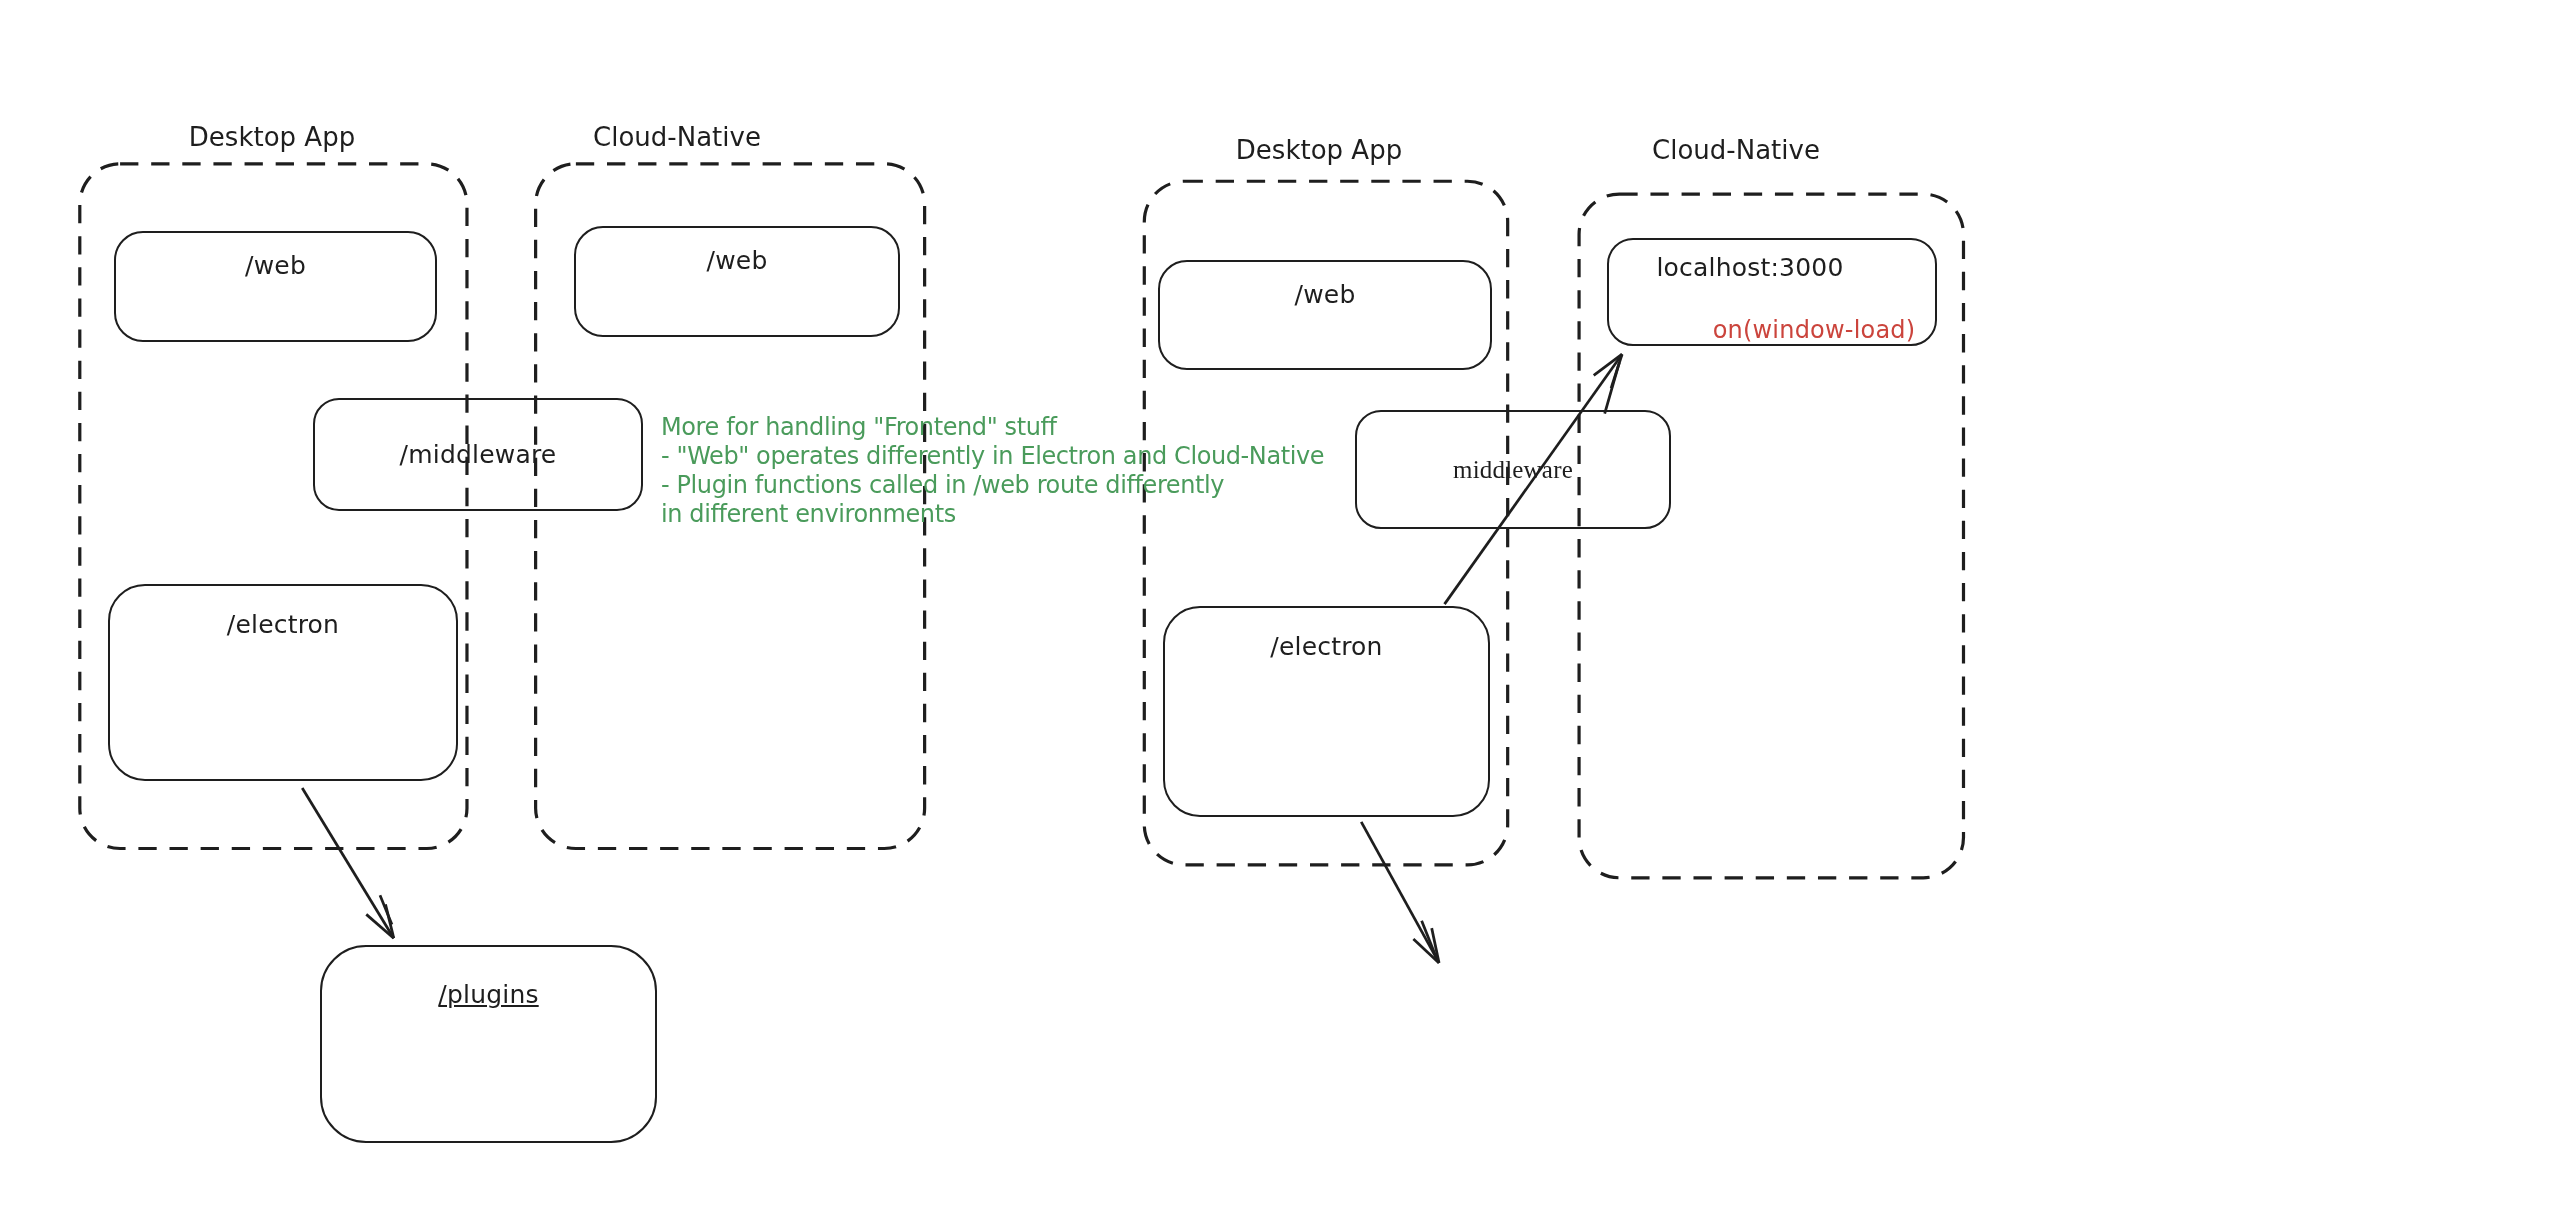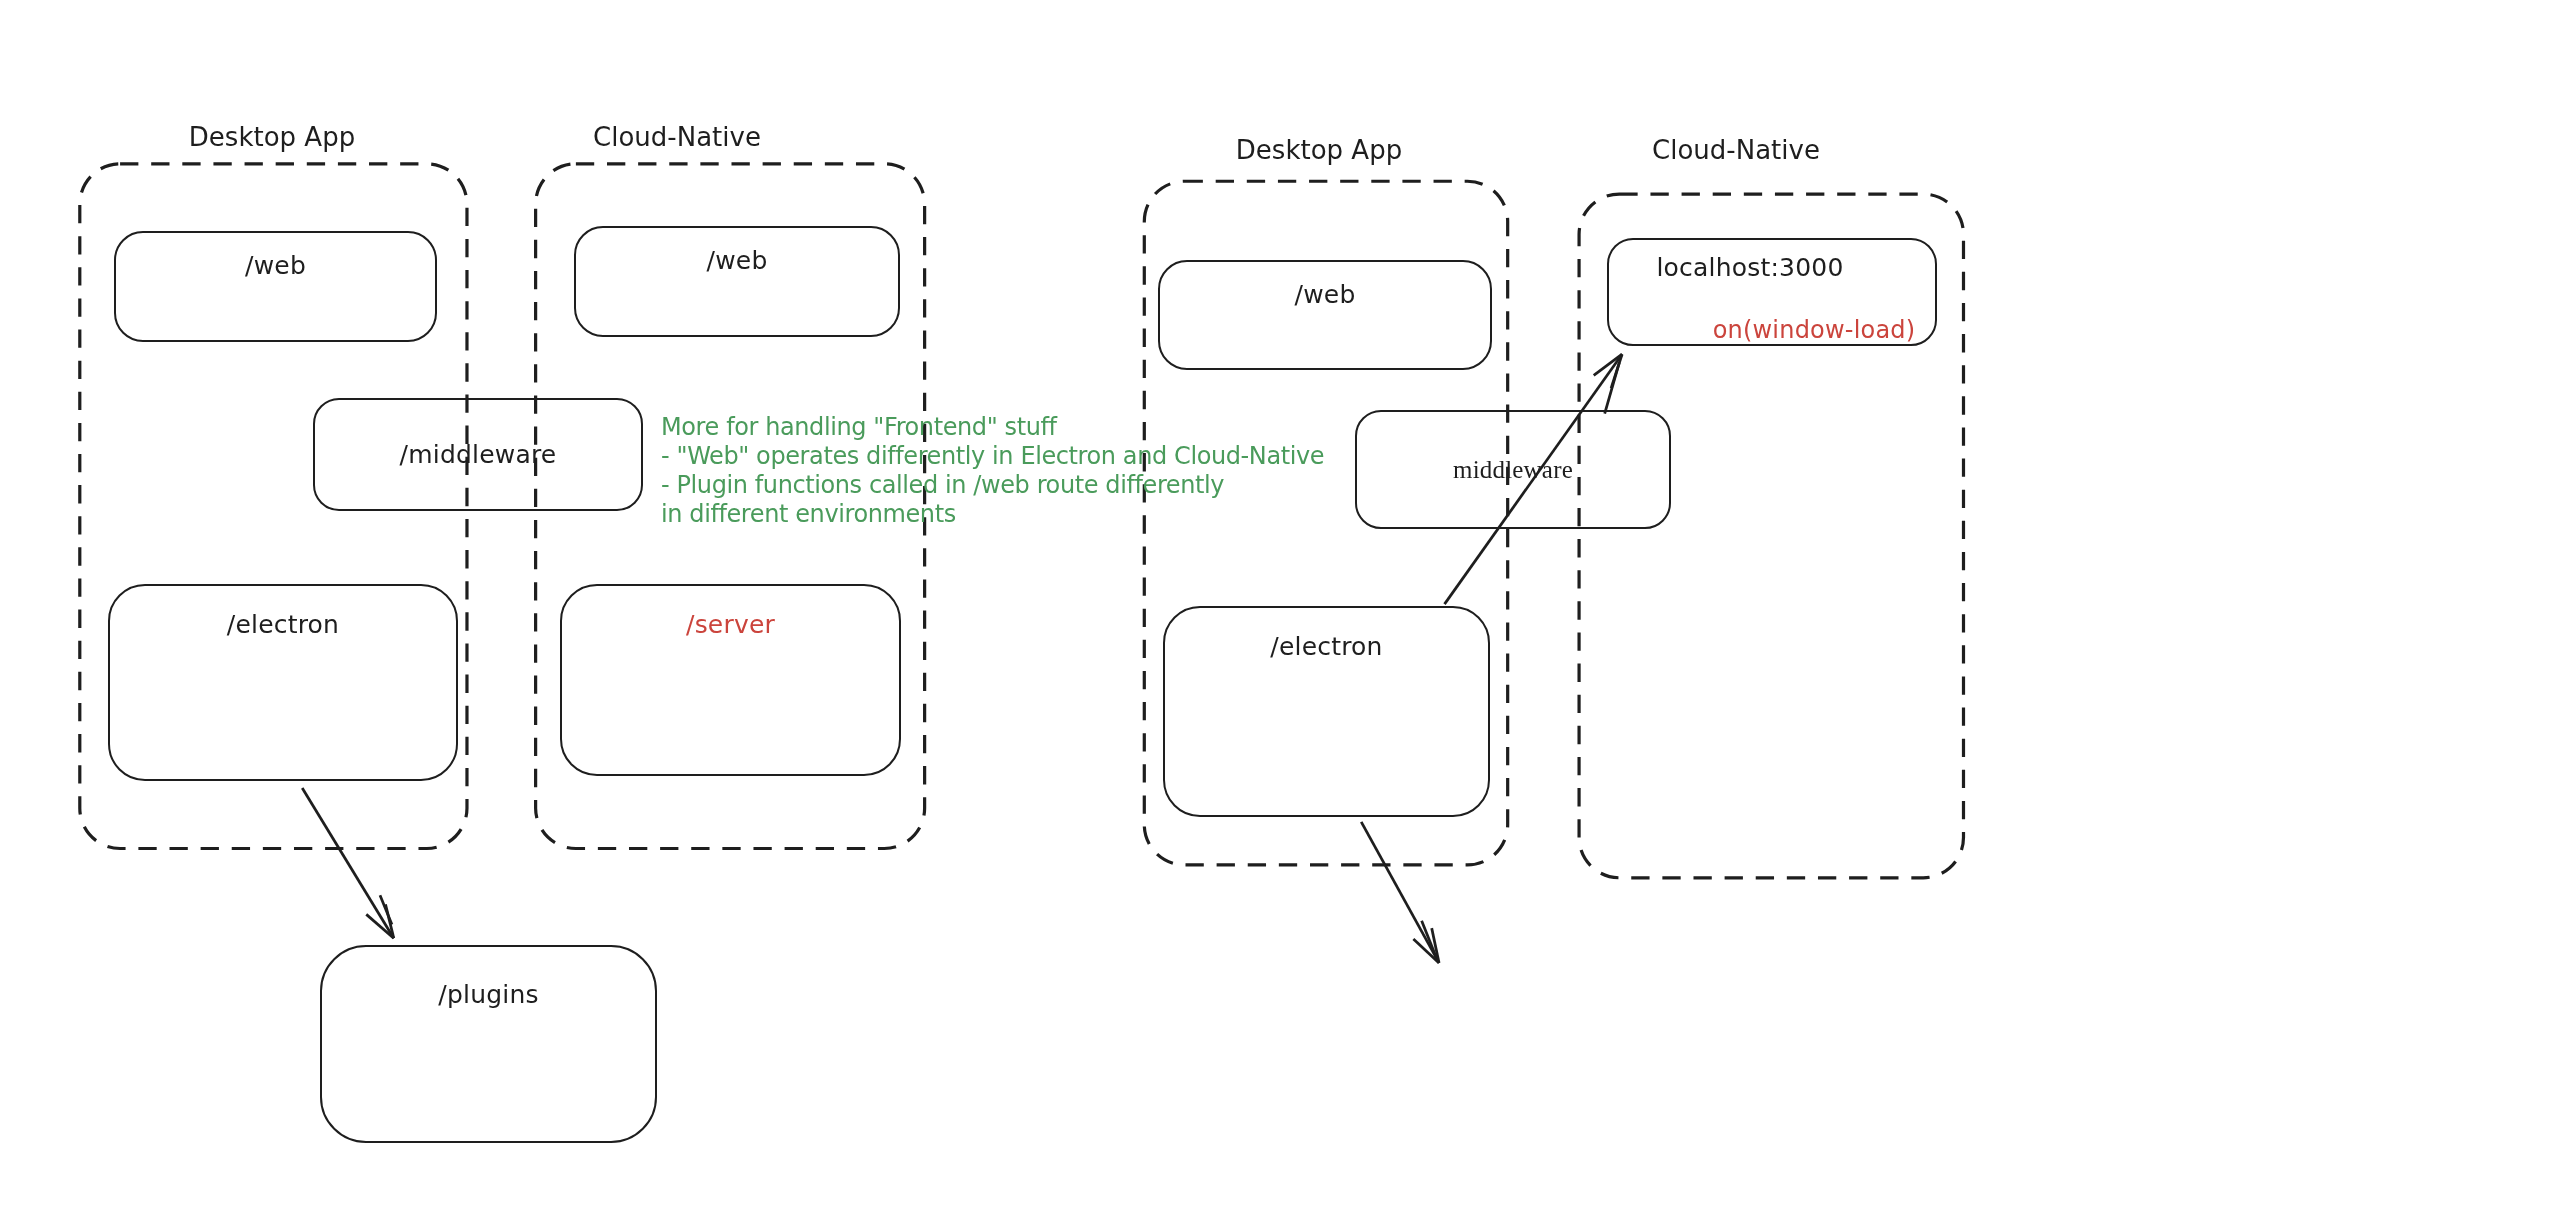--- a/index.html
+++ b/index.html
@@ -59,21 +59,21 @@
   }
   .note.green { color: #4a9b5b; line-height: 29px; }
   .note.red   { color: #cb443c; line-height: 35px; }
   .red-text   { color: #cb443c; }
 
   #box-web-a1      { left:114px;  top:231px;  width:323px; height:111px; padding-top:18.3px; }
   #box-middleware-a{ left:313px;  top:398px;  width:330px; height:113px; border-radius:26px; }
   #box-electron-a  { left:108px;  top:584px;  width:350px; height:197px; border-radius:37px; padding-top:24px; }
   #box-web-a2      { left:574px;  top:226px;  width:326px; height:111px; padding-top:18.3px; }
   #box-server-a    { left:560px;  top:584px;  width:341px; height:192px; border-radius:37px; padding-top:24px; }
-  #box-plugins-a   { left:320px;  top:945px; width:337px; height:198px; border-radius:46px; padding-top:33px; }
+  #box-plugins-a   { left:320px;  top:945px; width:337px; height:198px; border-radius:46px; padding-top:33px;text-decoration:underline; }
 
   #box-web-b       { left:1158px; top:260px;  width:334px; height:110px; padding-top:18.3px; }
   #box-localhost-b { left:1607px; top:238px;  width:330px; height:108px; border-radius:26px; padding-top:13px; }
   #box-middleware-b{ left:1355px; top:410px;  width:316px; height:119px; border-radius:26px;font-family:Liberation Serif, serif; }
   #box-electron-b  { left:1163px; top:606px;  width:327px; height:211px; border-radius:37px; padding-top:24px; }
   #box-plugins-b   { left:1364px; top:966px; width:348px; height:220px; border-radius:46px; padding-top:40px; }
 
   #lbl-desktop-a { left:272px;  top:122px; }
   #lbl-cloud-a   { left:677px;  top:122px; }
   #lbl-desktop-b { left:1319px; top:135px; }
@@ -132,23 +132,20 @@
   </div>
 
   <div class="box center" id="box-middleware-a">
     <span>/middleware</span>
   </div>
 
   <div class="box" id="box-electron-a">
     <span>/electron</span>
   </div>
 
-  <div class="box" id="box-server-a">
-    <span class="red-text">/server</span>
-  </div>
 
   <div class="box" id="box-plugins-a">
     <span>/plugins</span>
   </div>
 
   <div class="note green" id="note-green">
     <div>More for handling "Frontend" stuff</div>
     <div>- "Web" operates differently in Electron and Cloud-Native</div>
     <div>- Plugin functions called in /web route differently</div>
     <div>in different environments</div>

